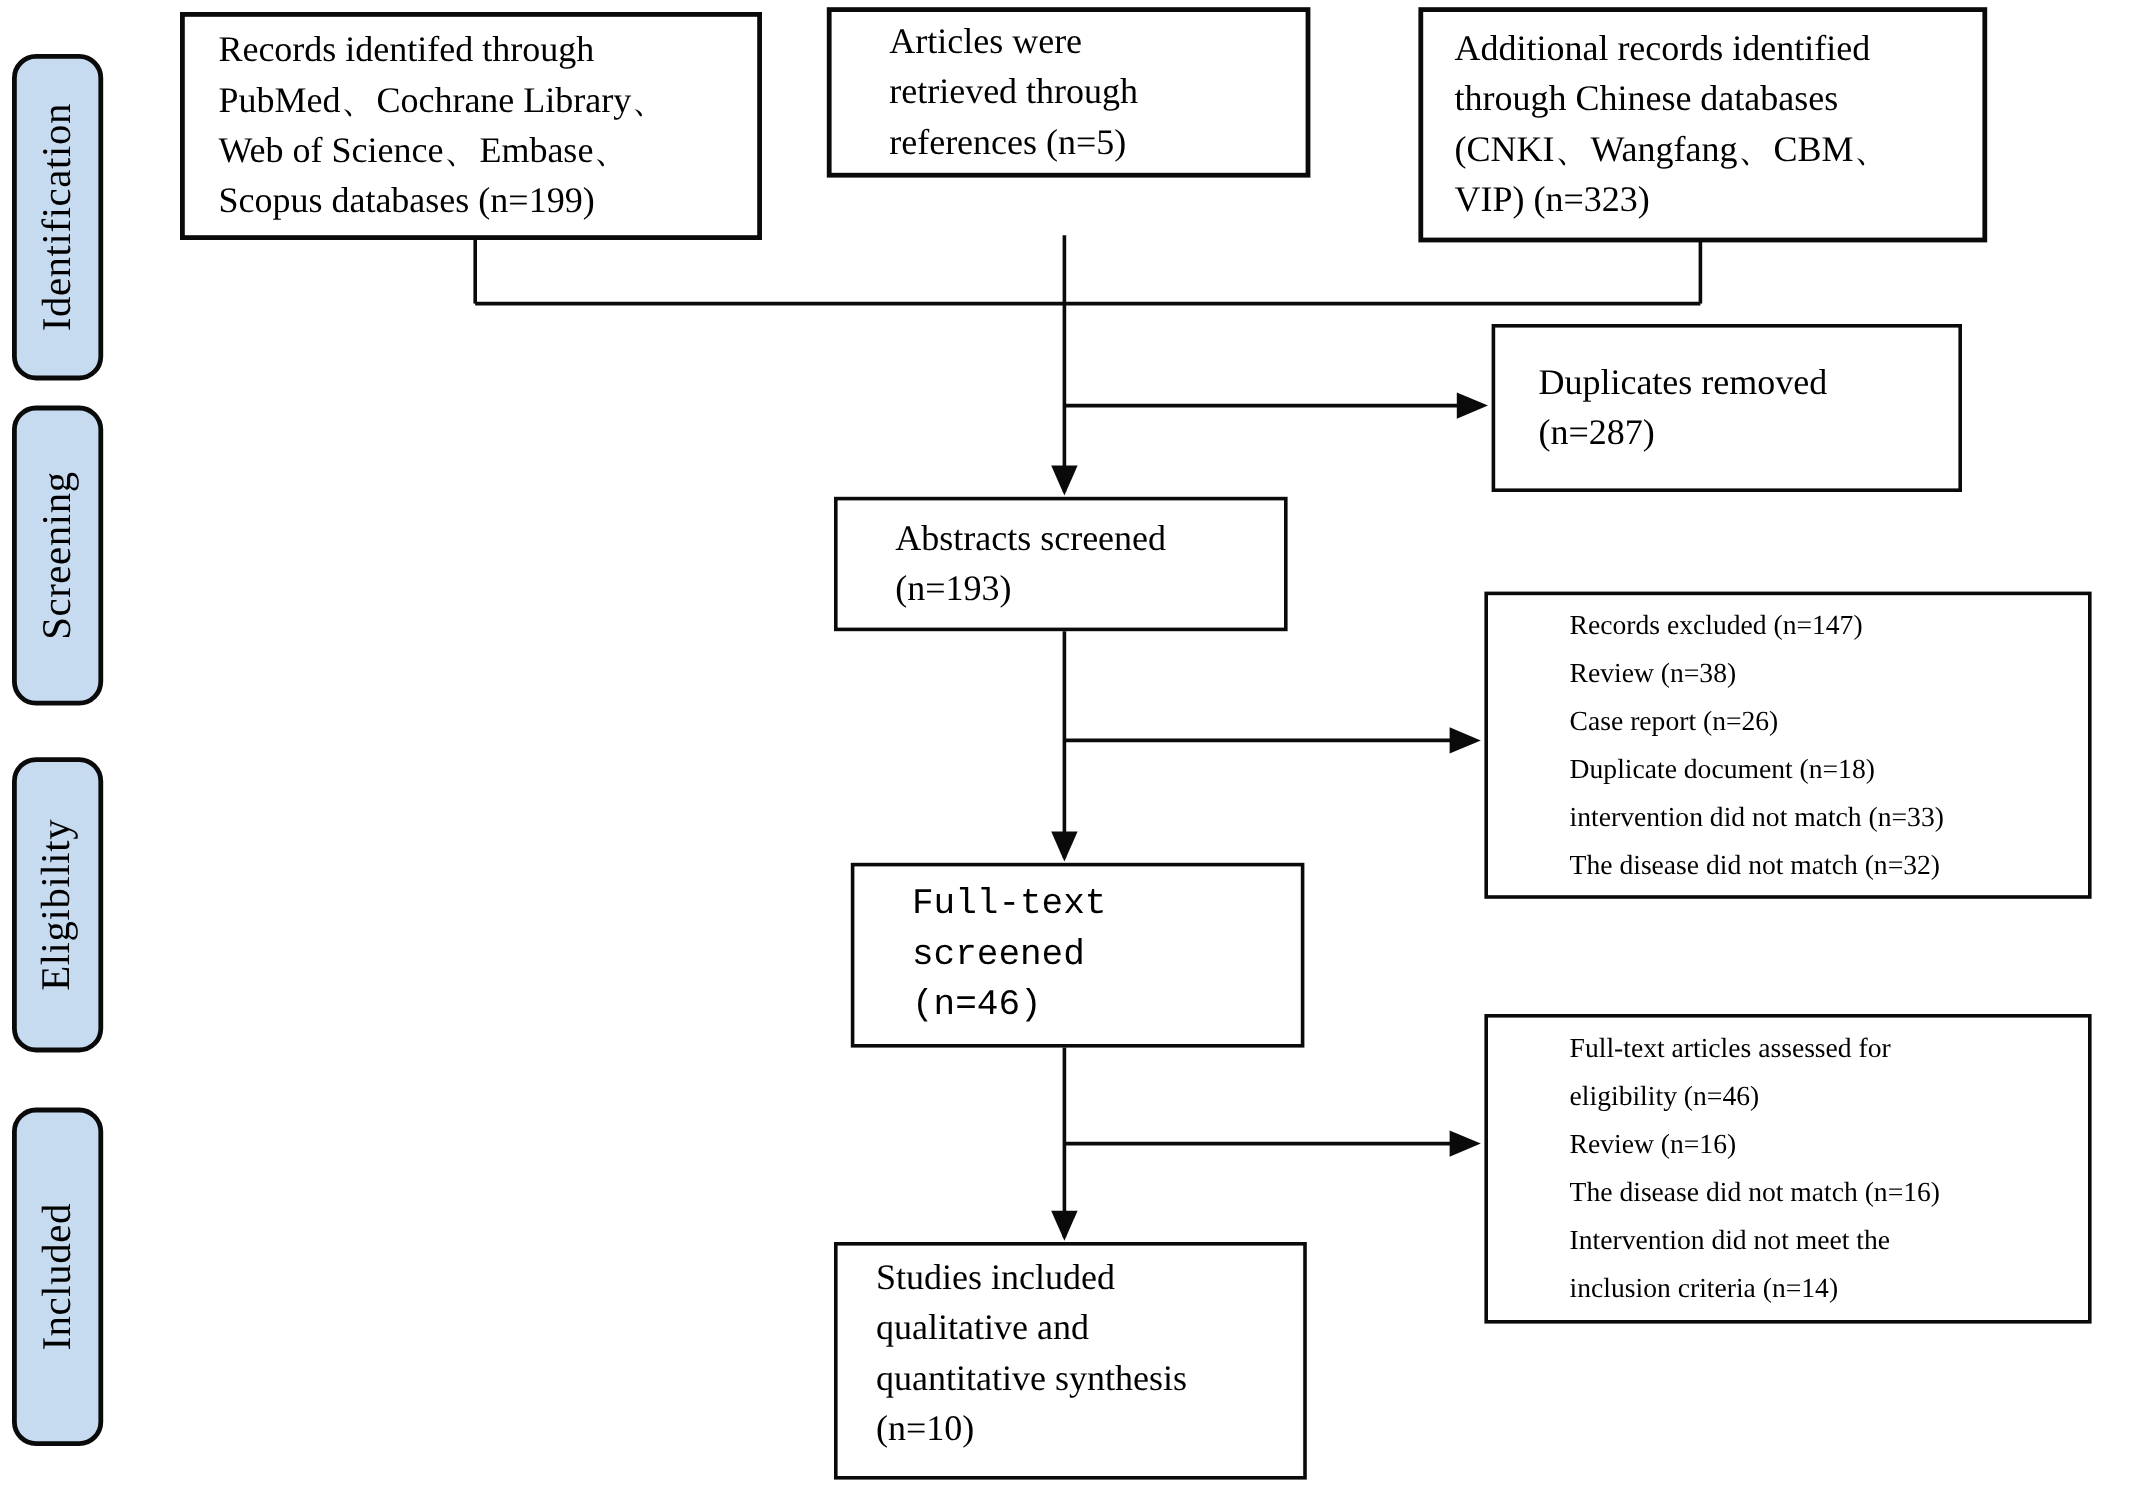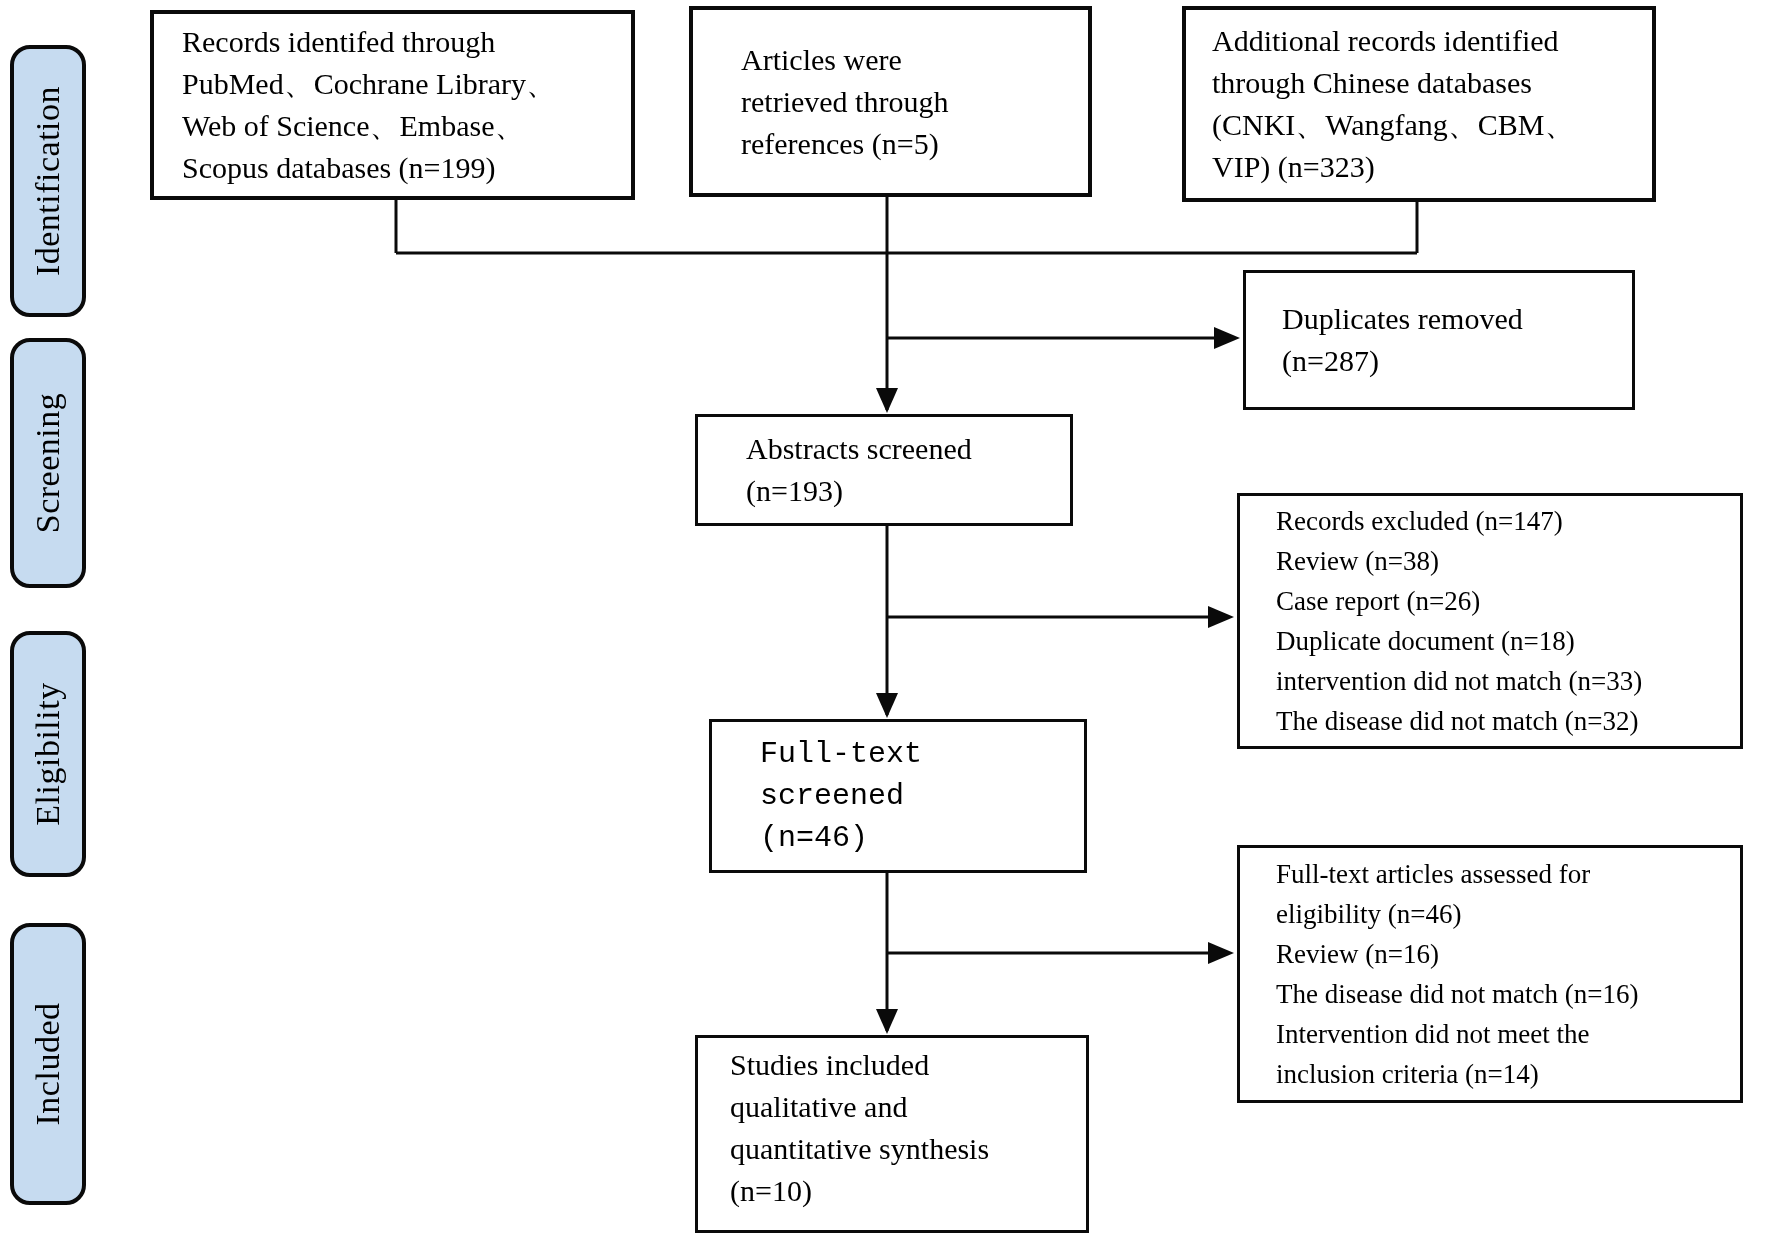--- a/index.html
+++ b/index.html
@@ -44,22 +44,23 @@
     justify-content: center;
     color: #000;
   }
   .fbox .box-text {
     white-space: pre-line;
     font-size: 30px;
     line-height: 42px;
   }
   .fbox.toprow { border-width: 4px; }
   .fbox.listbox .box-text {
-    font-size: 27px;
+    font-size: 23px;
     line-height: 40px;
+    margin-left: 32px;
   }
   .pad-lg { padding: 8px 14px 8px 28px; }
   .pad-md { padding: 8px 12px 8px 48px; }
   .pad-list { padding: 8px 12px 8px 36px; }
   svg.connectors {
     position: absolute;
     left: 0;
     top: 0;
     pointer-events: none;
   }
@@ -81,21 +82,21 @@
   <div class="stage" style="top:923px;height:282px;">
     <span>Included</span>
   </div>
 
   <div class="fbox toprow pad-lg" style="left:150px;top:10px;width:485px;height:190px;">
     <div class="box-text">Records identifed through
 PubMed、Cochrane Library、
 Web of Science、Embase、
 Scopus databases (n=199)</div>
   </div>
-  <div class="fbox toprow pad-md" style="left:689px;top:6px;width:403px;height:191px;">
+  <div class="fbox toprow pad-md" style="left:689px;top:6px;width:403px;height:142px;">
     <div class="box-text">Articles were
 retrieved through
 references (n=5)</div>
   </div>
   <div class="fbox toprow" style="left:1182px;top:6px;width:474px;height:196px;padding:8px 10px 8px 26px;">
     <div class="box-text">Additional records identified
 through Chinese databases
 (CNKI、Wangfang、CBM、
 VIP) (n=323)</div>
   </div>

